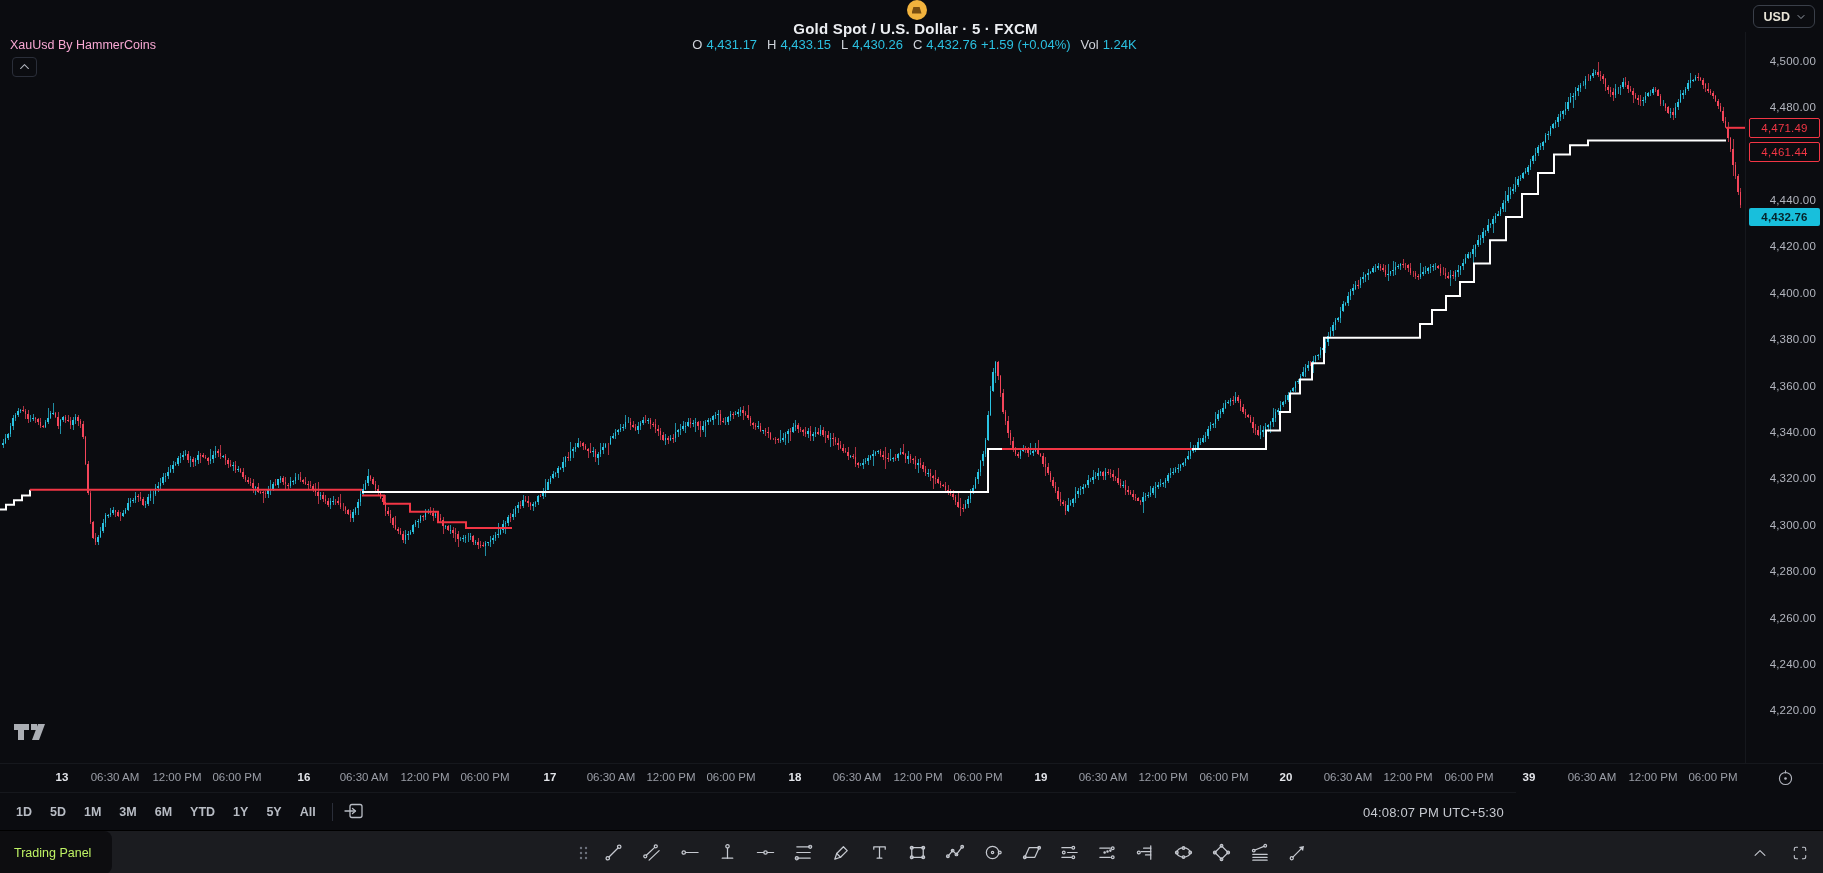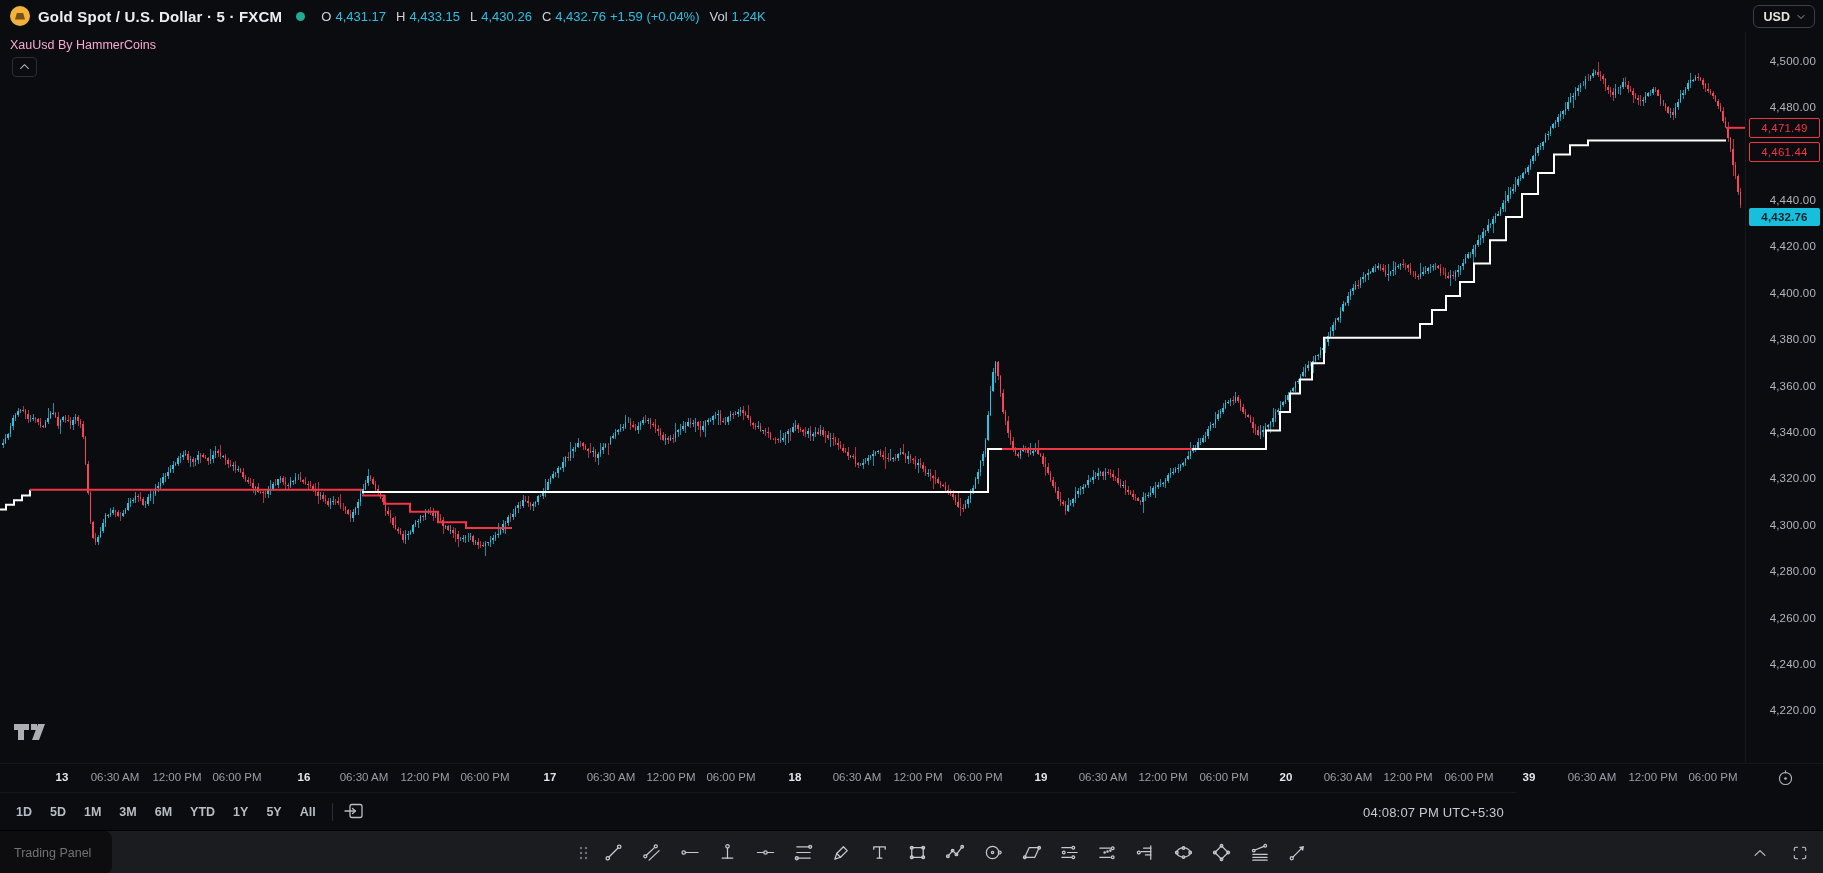--- a/index.html
+++ b/index.html
@@ -1,19 +1,19 @@
 <!DOCTYPE html>
 <html><head>
 <meta charset="utf-8">
 <style>
   html,body{margin:0;padding:0;background:#07080a;}
   #app{position:relative;width:1823px;height:873px;background:#0b0c10;overflow:hidden;
        font-family:"Liberation Sans","DejaVu Sans",sans-serif;color:#d1d4dc;}
   
-  #hdr{position:absolute;left:0;top:0;width:100%;height:32px;display:flex;align-items:center;}
+  #hdr{position:absolute;left:0;top:0;width:100%;height:32px;display:flex;align-items:center;flex-direction:column;}
   #logo{width:20px;height:20px;border-radius:50%;background:#f2b33d;margin-left:10px;flex:0 0 auto;
         display:flex;align-items:center;justify-content:center;}
   #logo i{display:block;width:10px;height:7px;background:
       linear-gradient(#7a4f11,#7a4f11);clip-path:polygon(0 100%,20% 0,80% 0,100% 100%);}
   .title{margin-left:8px;font-size:15px;font-weight:700;color:#eceef2;letter-spacing:.2px;}
   .statusdot{width:9px;height:9px;border-radius:50%;background:#22ab94;margin:0 10px 0 14px;}
   .ohlc{display:flex;align-items:center;font-size:13px;gap:4px;white-space:nowrap;}
   .ohlc .lb{color:#cfd3da;margin-left:6px;}
   .ohlc .vl{color:#2bc0e0;}
   #usd-btn{position:absolute;right:8px;top:5px;height:23px;padding:0 7px 0 10px;border:1px solid #3a3f49;
@@ -42,21 +42,21 @@
   .rb-btn{background:none;border:0;color:#b8bcc4;font-size:12.5px;font-weight:700;padding:5px 8px;
       margin-left:2px;cursor:pointer;border-radius:4px;}
   .rb-btn:first-child{margin-left:8px;}
   .rb-div{width:1px;height:18px;background:#2a2e39;margin:0 8px;}
   #goto-btn{background:none;border:0;color:#b8bcc4;cursor:pointer;padding:2px;}
   #clock{position:absolute;right:12px;font-size:13px;color:#c7cad1;letter-spacing:.2px;}
   
   #footer{position:absolute;left:0;top:830px;width:1823px;height:43px;background:#1b1c20;border-top:1px solid #000;}
   #panel-tab{position:absolute;left:0;top:0;height:43px;width:112px;background:#0d0d10;
       border-radius:0 8px 8px 0;display:flex;align-items:center;padding-left:14px;box-sizing:border-box;
-      font-size:12.5px;color:#737373;cursor:pointer;}
+      font-size:12.5px;color:#bef264;cursor:pointer;}
   #tools{position:absolute;left:572px;top:0;height:43px;display:flex;align-items:center;}
   .tool{width:38px;height:34px;display:flex;align-items:center;justify-content:center;color:#c6c9d0;
       cursor:pointer;border-radius:5px;}
   .tool svg{stroke:currentColor;fill:none;stroke-width:1.3;stroke-linecap:round;stroke-linejoin:round;}
   #handle{color:#6d727c;cursor:grab;width:22px;display:flex;align-items:center;justify-content:center;}
   #footer-right{position:absolute;right:10px;top:0;height:43px;display:flex;align-items:center;gap:14px;color:#c6c9d0;}
   #footer-right .tool{width:26px;}
   
   #tv-logo{position:absolute;left:14px;top:722px;color:#b9bcc2;opacity:.92;}
   svg.icon{stroke:currentColor;fill:none;stroke-width:1.3;stroke-linecap:round;stroke-linejoin:round;}

